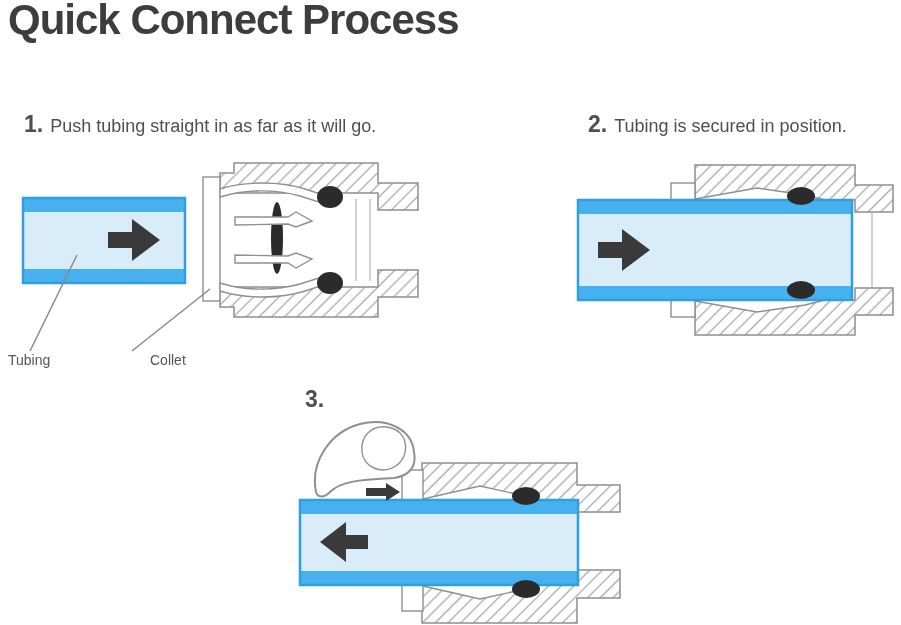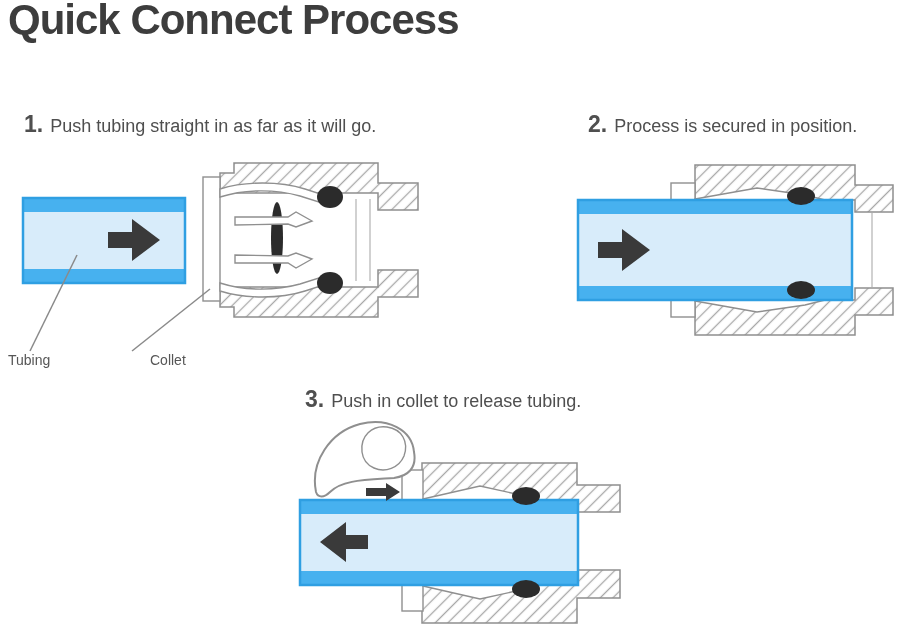--- a/index.html
+++ b/index.html
@@ -103,21 +103,21 @@
     <polygon class="arrow" points="88,77 112,77 112,64 140,85 112,106 112,93 88,93"></polygon>
     <line x1="10" y1="196" x2="57" y2="100" class="leader"></line>
     <line x1="112" y1="196" x2="190" y2="134" class="leader"></line>
   </svg>
 
   <div class="part-label tubing-label">Tubing</div>
   <div class="part-label collet-label">Collet</div>
 
   <div class="step-header step2-header">
     <span class="step-num">2.</span>
-    <span class="step-text">Process is secured in position.</span>
+    <span class="step-text">Tubing is secured in position.</span>
   </div>
 
   <svg class="illustration svg2" width="326" height="190" viewBox="0 0 326 190">
     <defs>
       <pattern id="h2" patternUnits="userSpaceOnUse" width="9" height="9" patternTransform="rotate(45)">
         <rect width="9" height="9" fill="#ffffff"></rect>
         <line x1="4.5" y1="0" x2="4.5" y2="9" class="hatch-line"></line>
       </pattern>
     </defs>
     <g>
@@ -137,21 +137,20 @@
       <rect x="4" y="131" width="272" height="13" class="tube-band"></rect>
       <rect x="3" y="45" width="274" height="100" class="tube-outline"></rect>
     </g>
     <polygon class="arrow" points="23,87 47,87 47,74 75,95 47,116 47,103 23,103"></polygon>
     <ellipse cx="226" cy="41" rx="14" ry="9" class="oring"></ellipse>
     <ellipse cx="226" cy="135" rx="14" ry="9" class="oring"></ellipse>
   </svg>
 
   <div class="step-header step3-header">
     <span class="step-num">3.</span>
-    <span class="step-text">Push in collet to release tubing.</span>
   </div>
 
   <svg class="illustration svg3" width="340" height="207" viewBox="0 0 340 207">
     <defs>
       <pattern id="h3" patternUnits="userSpaceOnUse" width="9" height="9" patternTransform="rotate(45)">
         <rect width="9" height="9" fill="#ffffff"></rect>
         <line x1="4.5" y1="0" x2="4.5" y2="9" class="hatch-line"></line>
       </pattern>
     </defs>
     <g>

